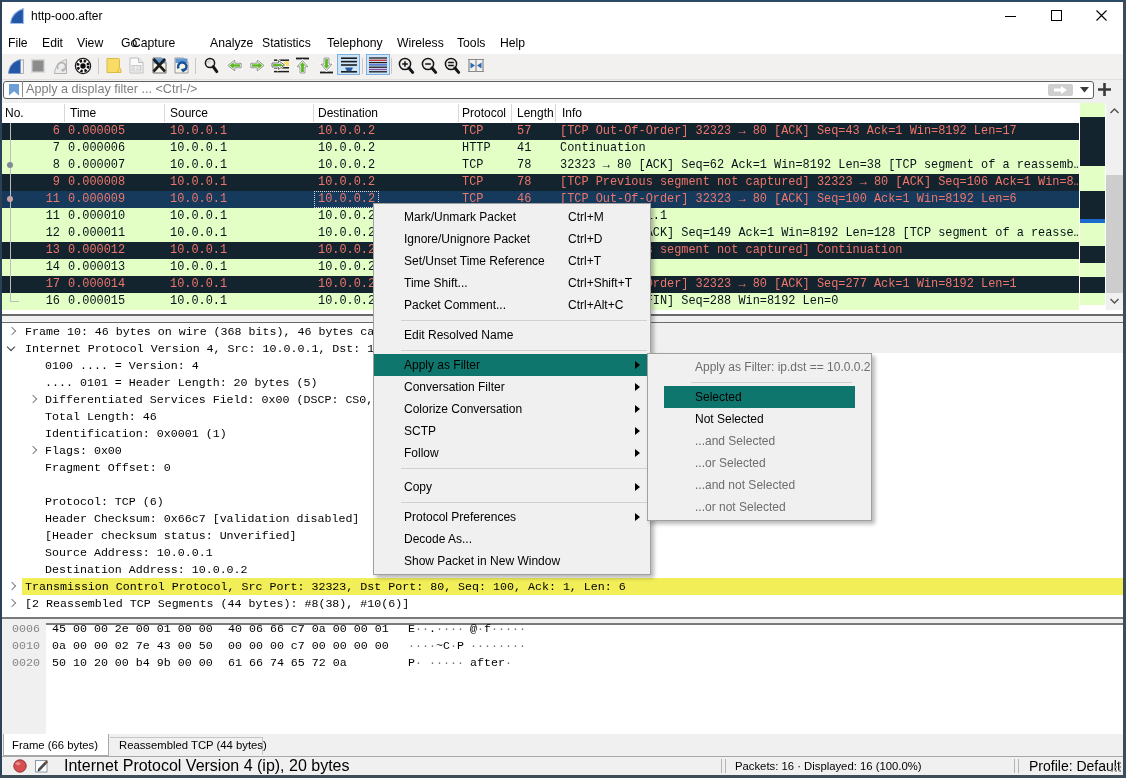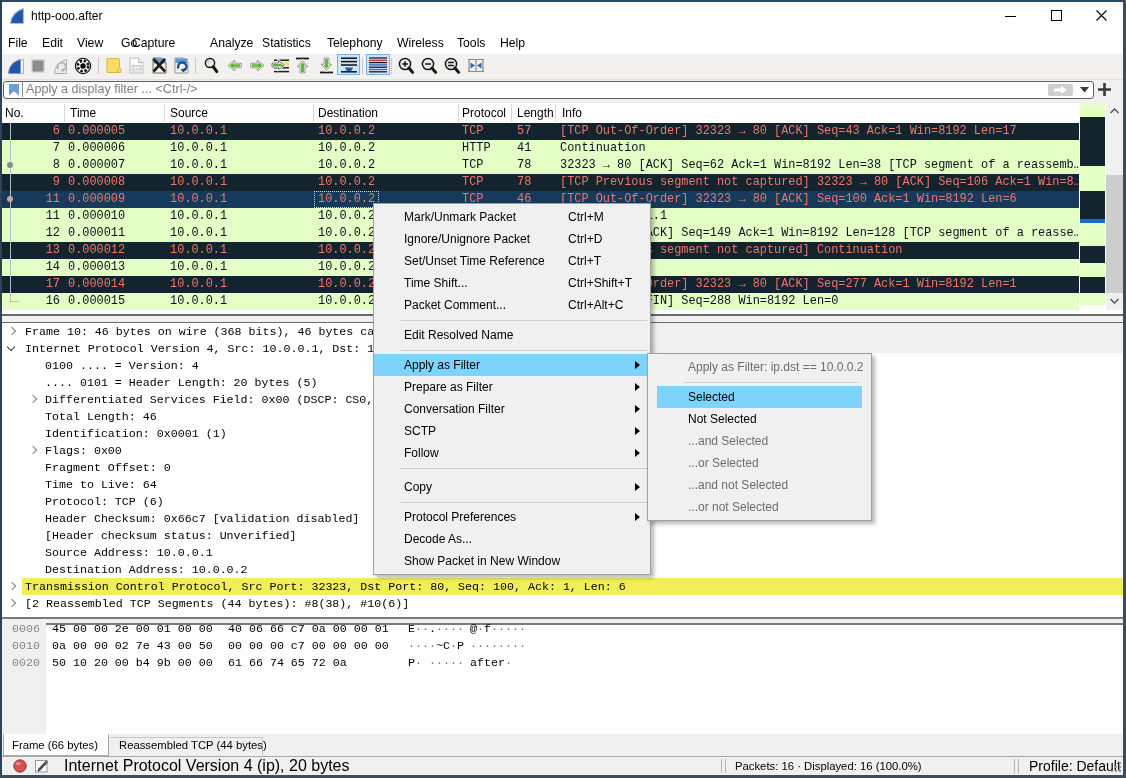--- a/index.html
+++ b/index.html
@@ -34,21 +34,21 @@
 .dline{position:absolute;left:2px;width:1121px;height:17px;line-height:17px;overflow:hidden}
 .ch0,.ch1,.chv{position:absolute;top:5px;width:5px;height:5px;border:solid #828282;border-width:1.5px 1.5px 0 0;transform:rotate(45deg);font-size:0;color:transparent}
 .ch0{left:7px}.ch1{left:28px}
 .chv{left:6px;top:4px;border-color:#3a3a3a;transform:rotate(135deg)}
 
 .menu{position:absolute;background:#f0f0f0;border:1px solid #a0a0a0;box-shadow:3px 3px 4px rgba(0,0,0,0.28)}
 .mi{position:relative;height:22px;line-height:22px;font-size:12px;color:#000;padding-left:30px;white-space:nowrap}
 .mi .sc{position:absolute;left:194px;top:0}
 .msep{height:8px;position:relative}
 .msep div{position:absolute;left:27px;right:3px;top:4px;height:1px;background:#d0d0d0}
-.hl{background:#7dd3fc}
+.hl{background:#0f766e}
 .sub{position:absolute;right:10px;top:7px;width:0;height:0;border-left:5px solid #000;border-top:4px solid transparent;border-bottom:4px solid transparent}
 .dis{color:#6d6d6d}
 </style></head>
 <body>
 
 <div class="abs" id="titlebar"></div>
 <svg class="abs" style="left:9px;top:7px" width="18" height="18">
     <path d="M1.5 16.5 C2 9 6.5 4 14.5 1.5 L14.5 16.5 Z" fill="#2456a8" stroke="#9fc0e8" stroke-width="1.2"></path>
   </svg>
 <div class="abs ui" style="left:31px;top:9px;font-size:12px">http-ooo.after</div>
@@ -284,21 +284,20 @@
 <div id="details" class="mono">
 <div class="dline" style="top:323px"><i class="ch0">›</i><span style="position:absolute;left:23px">Frame 10: 46 bytes on wire (368 bits), 46 bytes captured (368 bits)</span></div>
 <div class="dline" style="top:340px"><i class="chv">›</i><span style="position:absolute;left:23px">Internet Protocol Version 4, Src: 10.0.0.1, Dst: 10.0.0.2</span></div>
 <div class="dline" style="top:357px"><span style="position:absolute;left:43px">0100 .... = Version: 4</span></div>
 <div class="dline" style="top:374px"><span style="position:absolute;left:43px">.... 0101 = Header Length: 20 bytes (5)</span></div>
 <div class="dline" style="top:391px"><i class="ch1">›</i><span style="position:absolute;left:43px">Differentiated Services Field: 0x00 (DSCP: CS0, ECN: Not-ECT)</span></div>
 <div class="dline" style="top:408px"><span style="position:absolute;left:43px">Total Length: 46</span></div>
 <div class="dline" style="top:425px"><span style="position:absolute;left:43px">Identification: 0x0001 (1)</span></div>
 <div class="dline" style="top:442px"><i class="ch1">›</i><span style="position:absolute;left:43px">Flags: 0x00</span></div>
 <div class="dline" style="top:459px"><span style="position:absolute;left:43px">Fragment Offset: 0</span></div>
-<div class="dline" style="top:476px"><span style="position:absolute;left:43px">Time to Live: 64</span></div>
 <div class="dline" style="top:493px"><span style="position:absolute;left:43px">Protocol: TCP (6)</span></div>
 <div class="dline" style="top:510px"><span style="position:absolute;left:43px">Header Checksum: 0x66c7 [validation disabled]</span></div>
 <div class="dline" style="top:527px"><span style="position:absolute;left:43px">[Header checksum status: Unverified]</span></div>
 <div class="dline" style="top:544px"><span style="position:absolute;left:43px">Source Address: 10.0.0.1</span></div>
 <div class="dline" style="top:561px"><span style="position:absolute;left:43px">Destination Address: 10.0.0.2</span></div>
 <div class="dline" style="top:578px"><div style="position:absolute;left:20px;right:0;top:0;height:17px;background:#f2ee58"></div><i class="ch0">›</i><span style="position:absolute;left:23px">Transmission Control Protocol, Src Port: 32323, Dst Port: 80, Seq: 100, Ack: 1, Len: 6</span></div>
 <div class="dline" style="top:595px"><i class="ch0">›</i><span style="position:absolute;left:23px">[2 Reassembled TCP Segments (44 bytes): #8(38), #10(6)]</span></div>
 </div>
 
 <div class="abs" style="left:2px;top:617px;width:1121px;height:1.5px;background:#7a7a7a"></div>
@@ -362,37 +361,37 @@
   <div class="mi">Time Shift...<span class="sc">Ctrl+Shift+T</span></div>
   <div class="mi">Packet Comment...<span class="sc">Ctrl+Alt+C</span></div>
   <div class="msep">
       <div></div>
     </div>
   <div class="mi">Edit Resolved Name</div>
   <div class="msep">
       <div></div>
     </div>
   <div class="mi hl">Apply as Filter<span class="sub"></span></div>
-  <div class="mi">Prepare as Filter<span class="sub"></span></div>
   <div class="mi">Conversation Filter<span class="sub"></span></div>
+  <div class="mi">Colorize Conversation<span class="sub"></span></div>
   <div class="mi">SCTP<span class="sub"></span></div>
   <div class="mi">Follow<span class="sub"></span></div>
   <div class="msep" style="height:12px">
       <div></div>
     </div>
   <div class="mi">Copy<span class="sub"></span></div>
   <div class="msep">
       <div></div>
     </div>
   <div class="mi">Protocol Preferences<span class="sub"></span></div>
   <div class="mi">Decode As...</div>
   <div class="mi">Show Packet in New Window</div>
 </div>
 
-<div id="submenu" class="menu" style="left:647px;top:353px;width:225px;padding:2px 9px;box-sizing:border-box">
+<div id="submenu" class="menu" style="left:647px;top:353px;width:225px;padding:2px 16px;box-sizing:border-box">
   <div class="mi dis" style="padding-left:31px">Apply as Filter: ip.dst == 10.0.0.2</div>
   <div class="msep">
       <div></div>
     </div>
   <div class="mi hl" style="padding-left:31px">Selected</div>
   <div class="mi" style="padding-left:31px">Not Selected</div>
   <div class="mi dis" style="padding-left:31px">...and Selected</div>
   <div class="mi dis" style="padding-left:31px">...or Selected</div>
   <div class="mi dis" style="padding-left:31px">...and not Selected</div>
   <div class="mi dis" style="padding-left:31px">...or not Selected</div>

